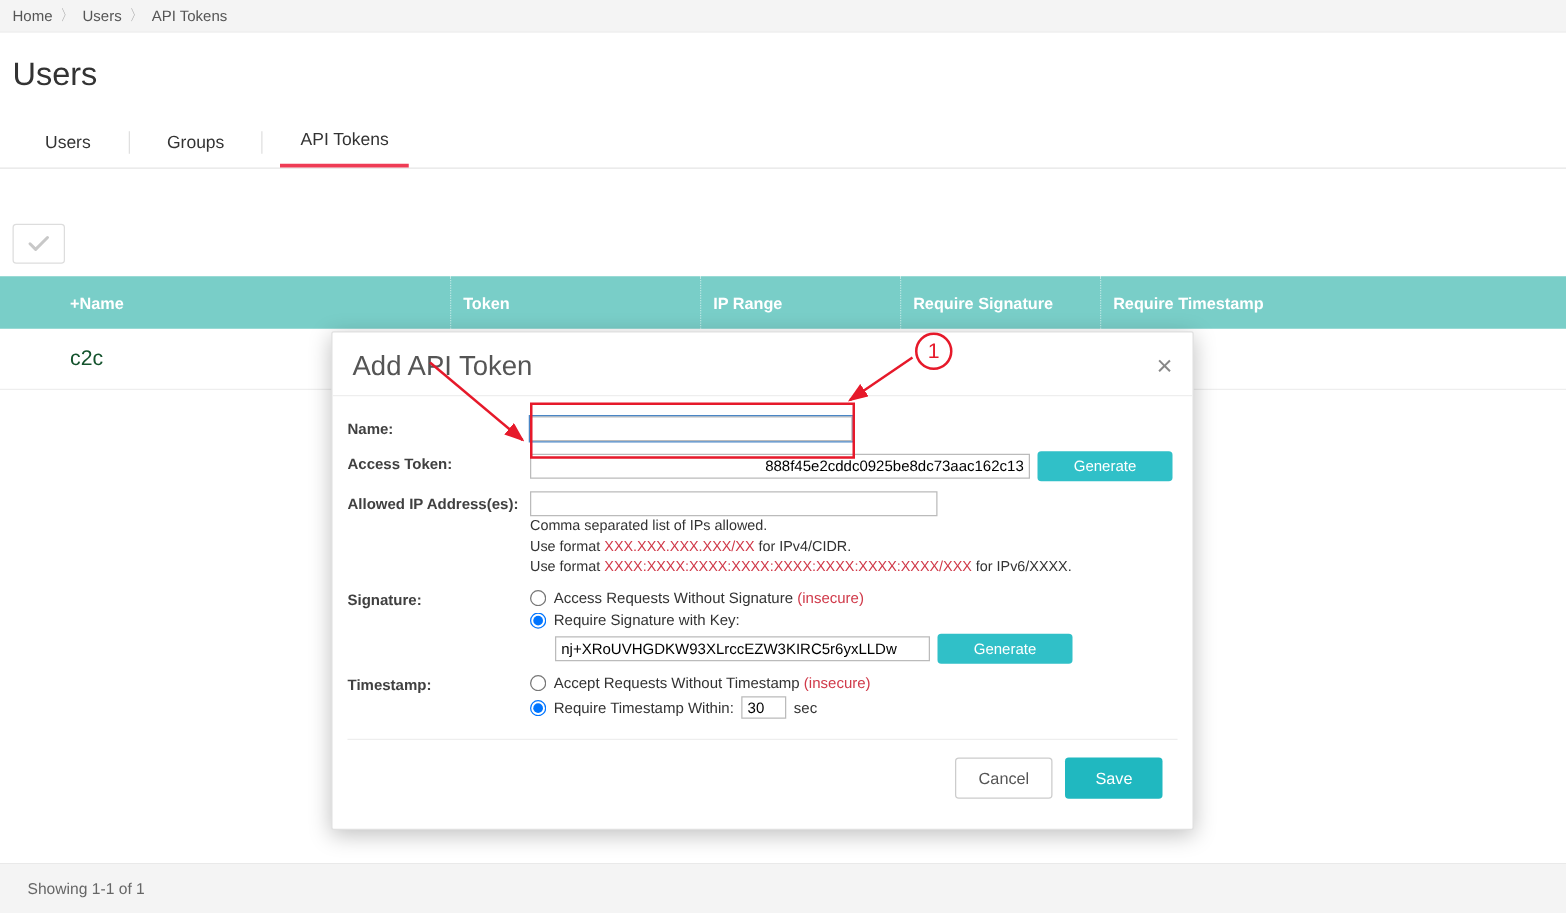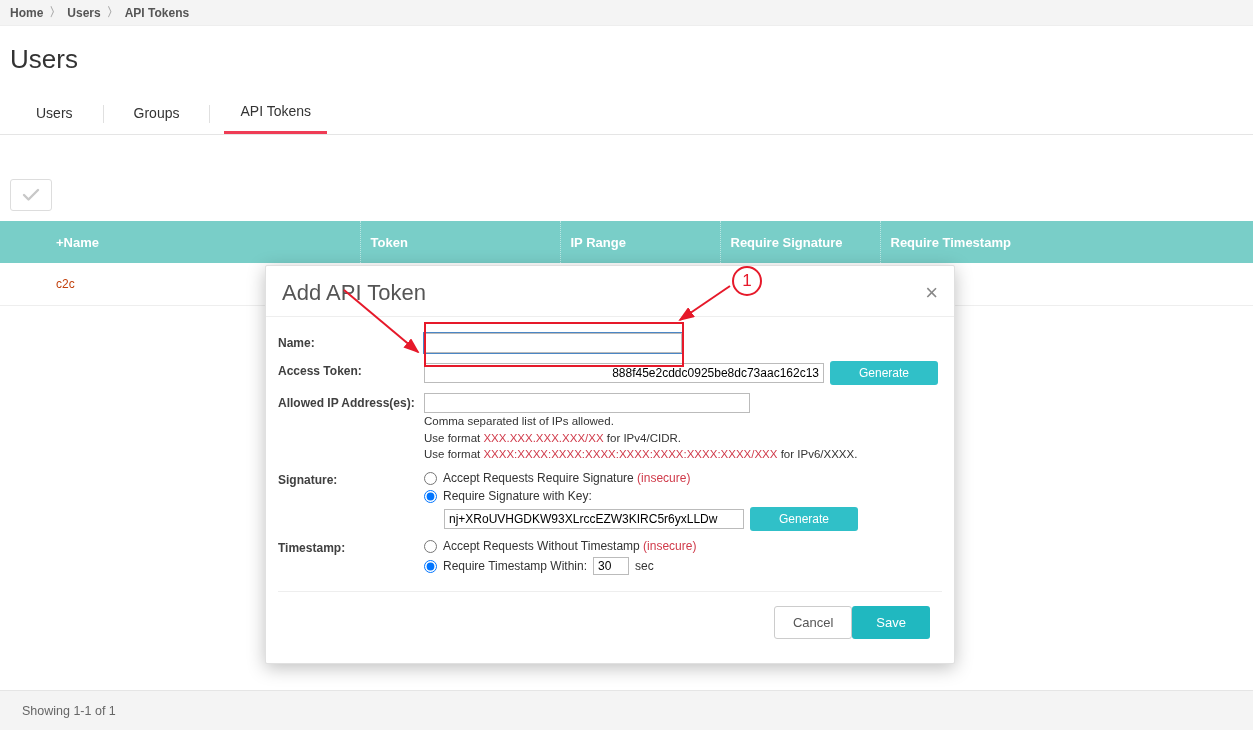--- a/index.html
+++ b/index.html
@@ -14,21 +14,20 @@
   .breadcrumb-bar {
     background: #f4f4f4;
     border-bottom: 1px solid #eee;
     height: 26px;
     padding: 0 10px;
     display: flex;
     align-items: center;
     gap: 6px;
     font-size: 12px;
     color: #555;
-    font-weight: bold;
   }
   .breadcrumb-item { color: #555; }
   .breadcrumb-sep { color: #aaa; }
   
   .page-heading {
     padding: 18px 10px 18px 10px;
     font-size: 26px;
     font-weight: 400;
     color: #333;
   }
@@ -82,22 +81,22 @@
     text-align: left;
     font-weight: 700;
     font-size: 13px;
     padding: 0 10px;
     border-right: 1px dotted rgba(255,255,255,0.5);
   }
   .table thead th:last-child { border-right: none; }
   .table tbody td {
     padding: 14px 10px;
     border-bottom: 1px solid #eee;
-    color: #c2410c;
-    font-size: 12px;
+    color: #14532d;
+    font-size: 17px;
   }
   .th-name { width: 360px; padding-left: 56px !important; }
   .th-token { width: 200px; }
   .th-ip { width: 160px; }
   .th-sig { width: 160px; }
   .th-ts { width: auto; }
   
   .footer-bar {
     position: fixed;
     left: 0; bottom: 0;
@@ -220,20 +219,21 @@
     height: 18px;
     padding: 1px 4px;
     font-size: 12px;
   }
   .modal-footer {
     border-top: 1px solid #eee;
     padding: 14px 12px 14px 12px;
     margin-top: 12px;
     display: flex;
     justify-content: flex-end;
+    gap: 10px;
   }
   
   .anno {
     position: absolute;
     pointer-events: none;
   }
   .callout-circle {
     width: 30px; height: 30px;
     border: 2.5px solid #e6192a;
     border-radius: 50%;
@@ -324,21 +324,21 @@
           <span>Comma separated list of IPs allowed.</span><br>
           <span>Use format </span><span class="fmt">XXX.XXX.XXX.XXX/XX</span><span> for IPv4/CIDR.</span><br>
           <span>Use format </span><span class="fmt">XXXX:XXXX:XXXX:XXXX:XXXX:XXXX:XXXX:XXXX/XXX</span><span> for IPv6/XXXX.</span>
         </div>
       </div>
 
       <div class="flabel" style="padding-top:2px">Signature:</div>
       <div>
         <div class="radio-row">
           <input type="radio" name="sig" style="">
-          <span><span>Accept Requests Require Signature </span><span class="insecure">(insecure)</span></span>
+          <span><span>Access Requests Without Signature </span><span class="insecure">(insecure)</span></span>
         </div>
         <div class="radio-row">
           <input type="radio" name="sig" checked="" style="">
           <span>Require Signature with Key:</span>
         </div>
         <div class="timestamp-inline" style="margin-left:20px; margin-top:2px;">
           <input class="sig-key-input" value="nj+XRoUVHGDKW93XLrccEZW3KIRC5r6yxLLDw" style="">
           <button class="btn-teal">Generate</button>
         </div>
       </div>

